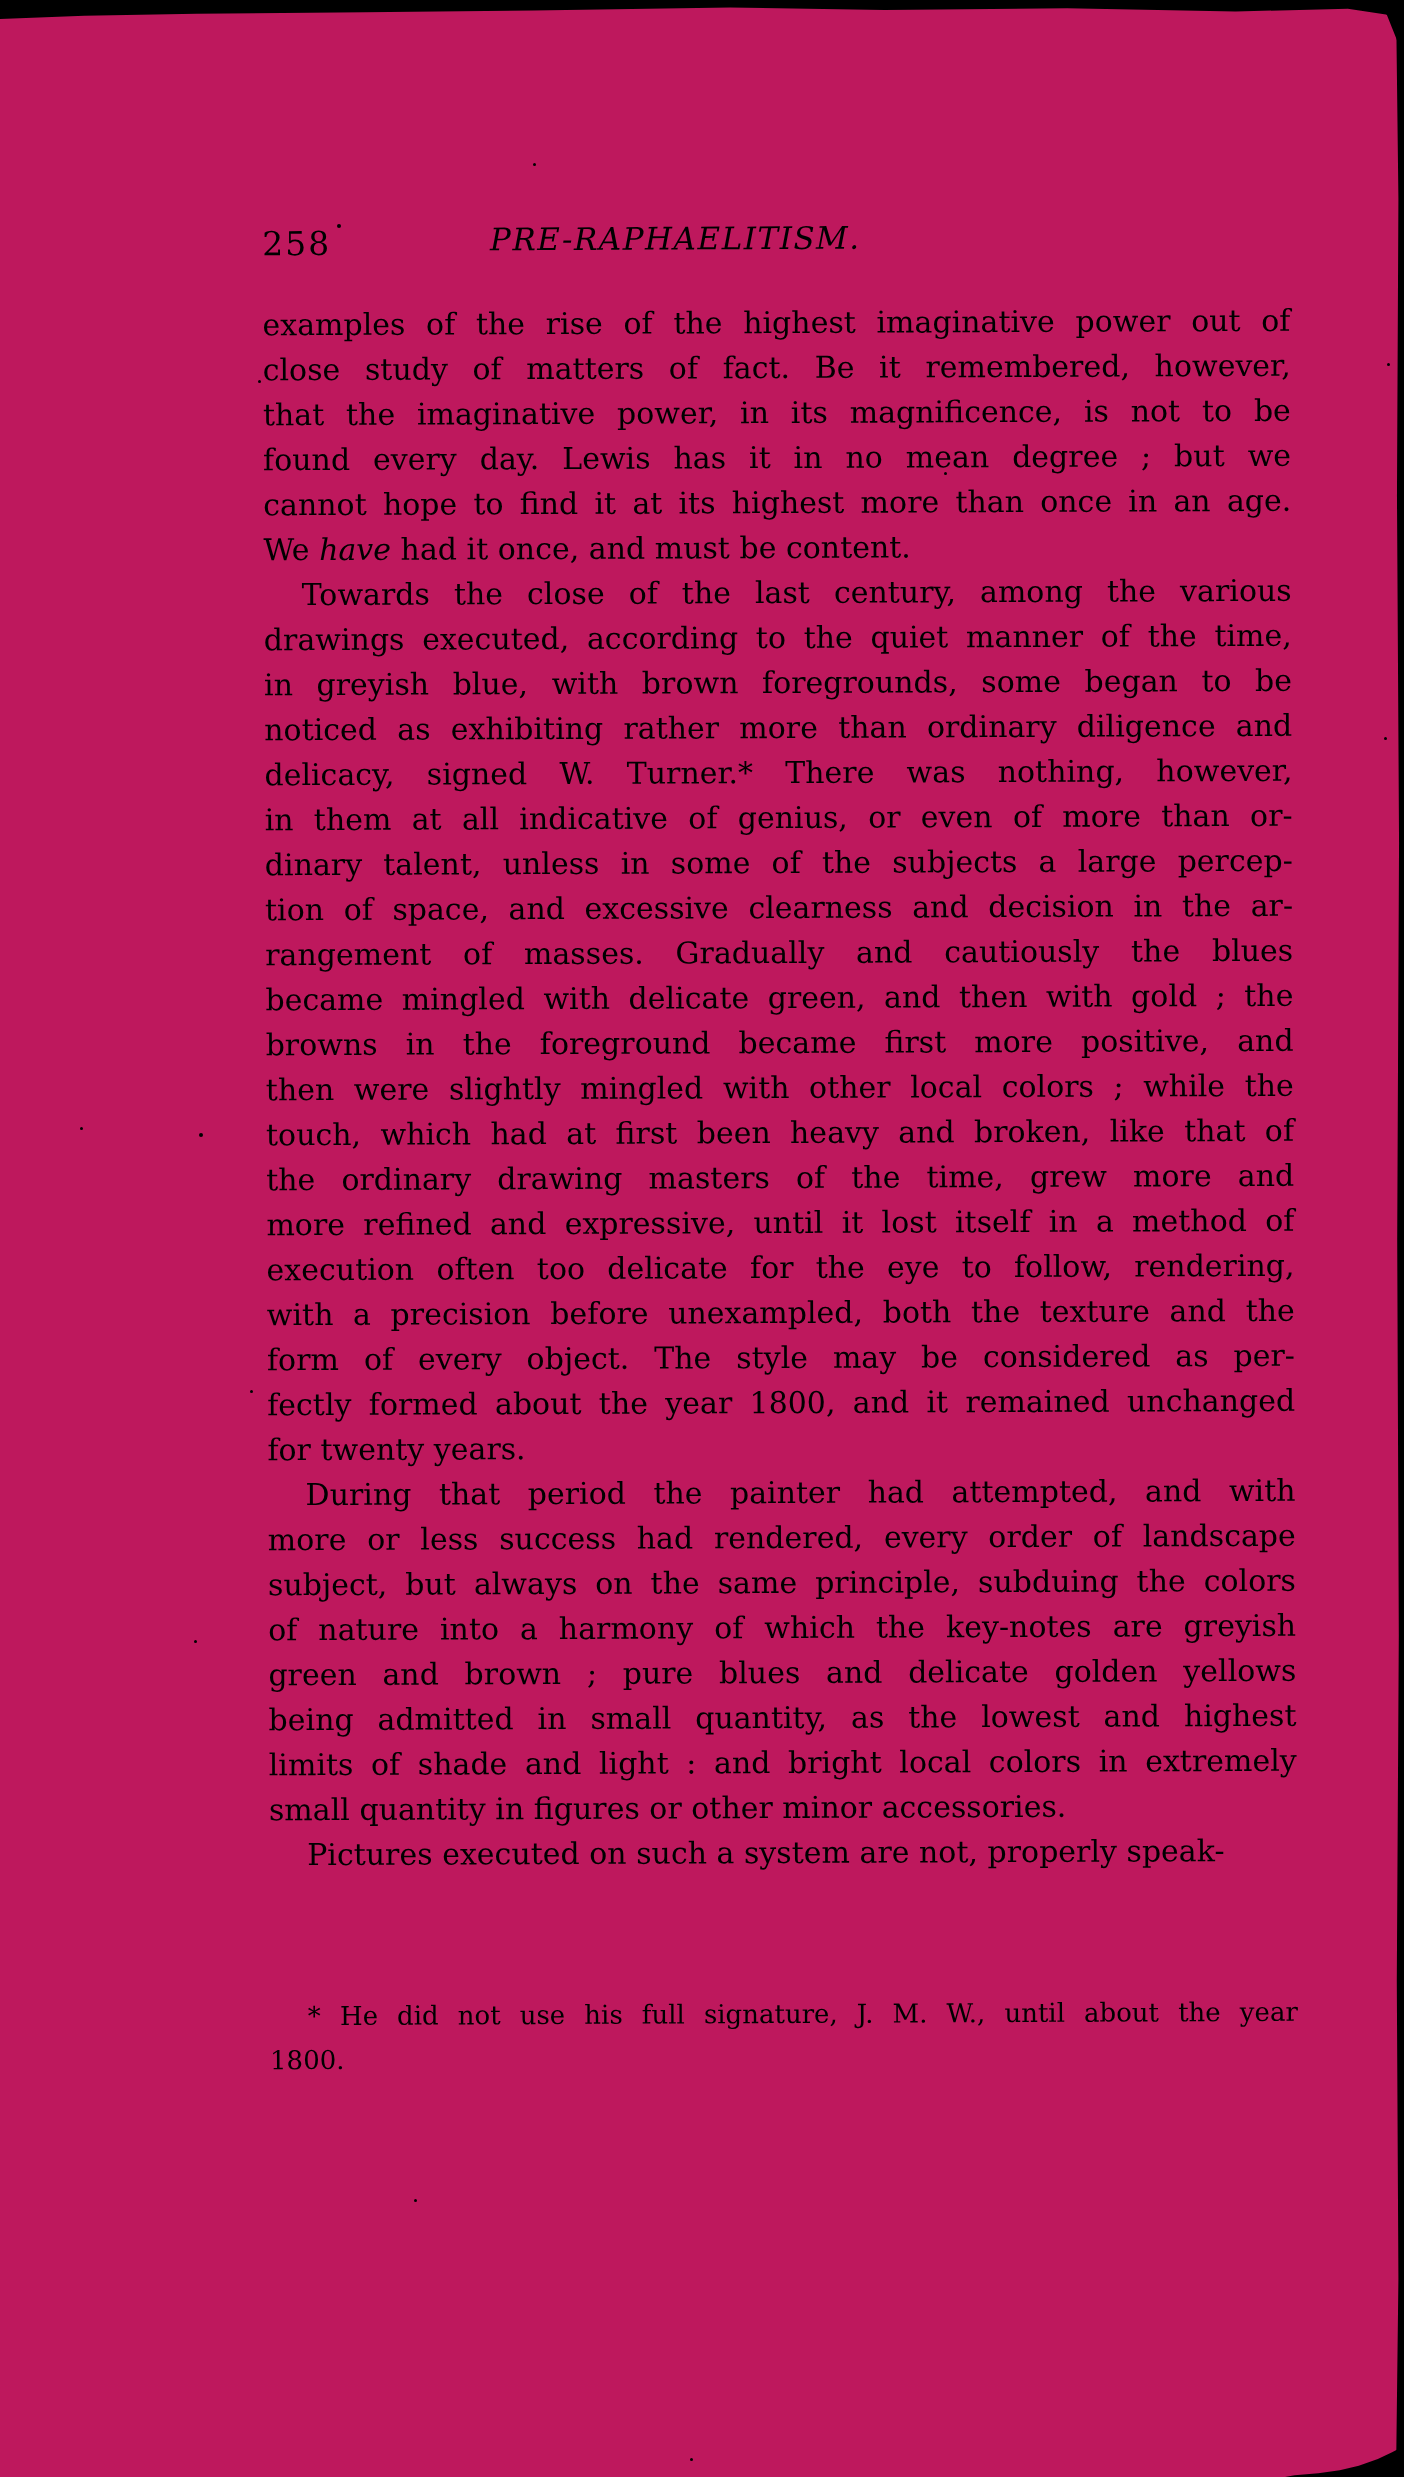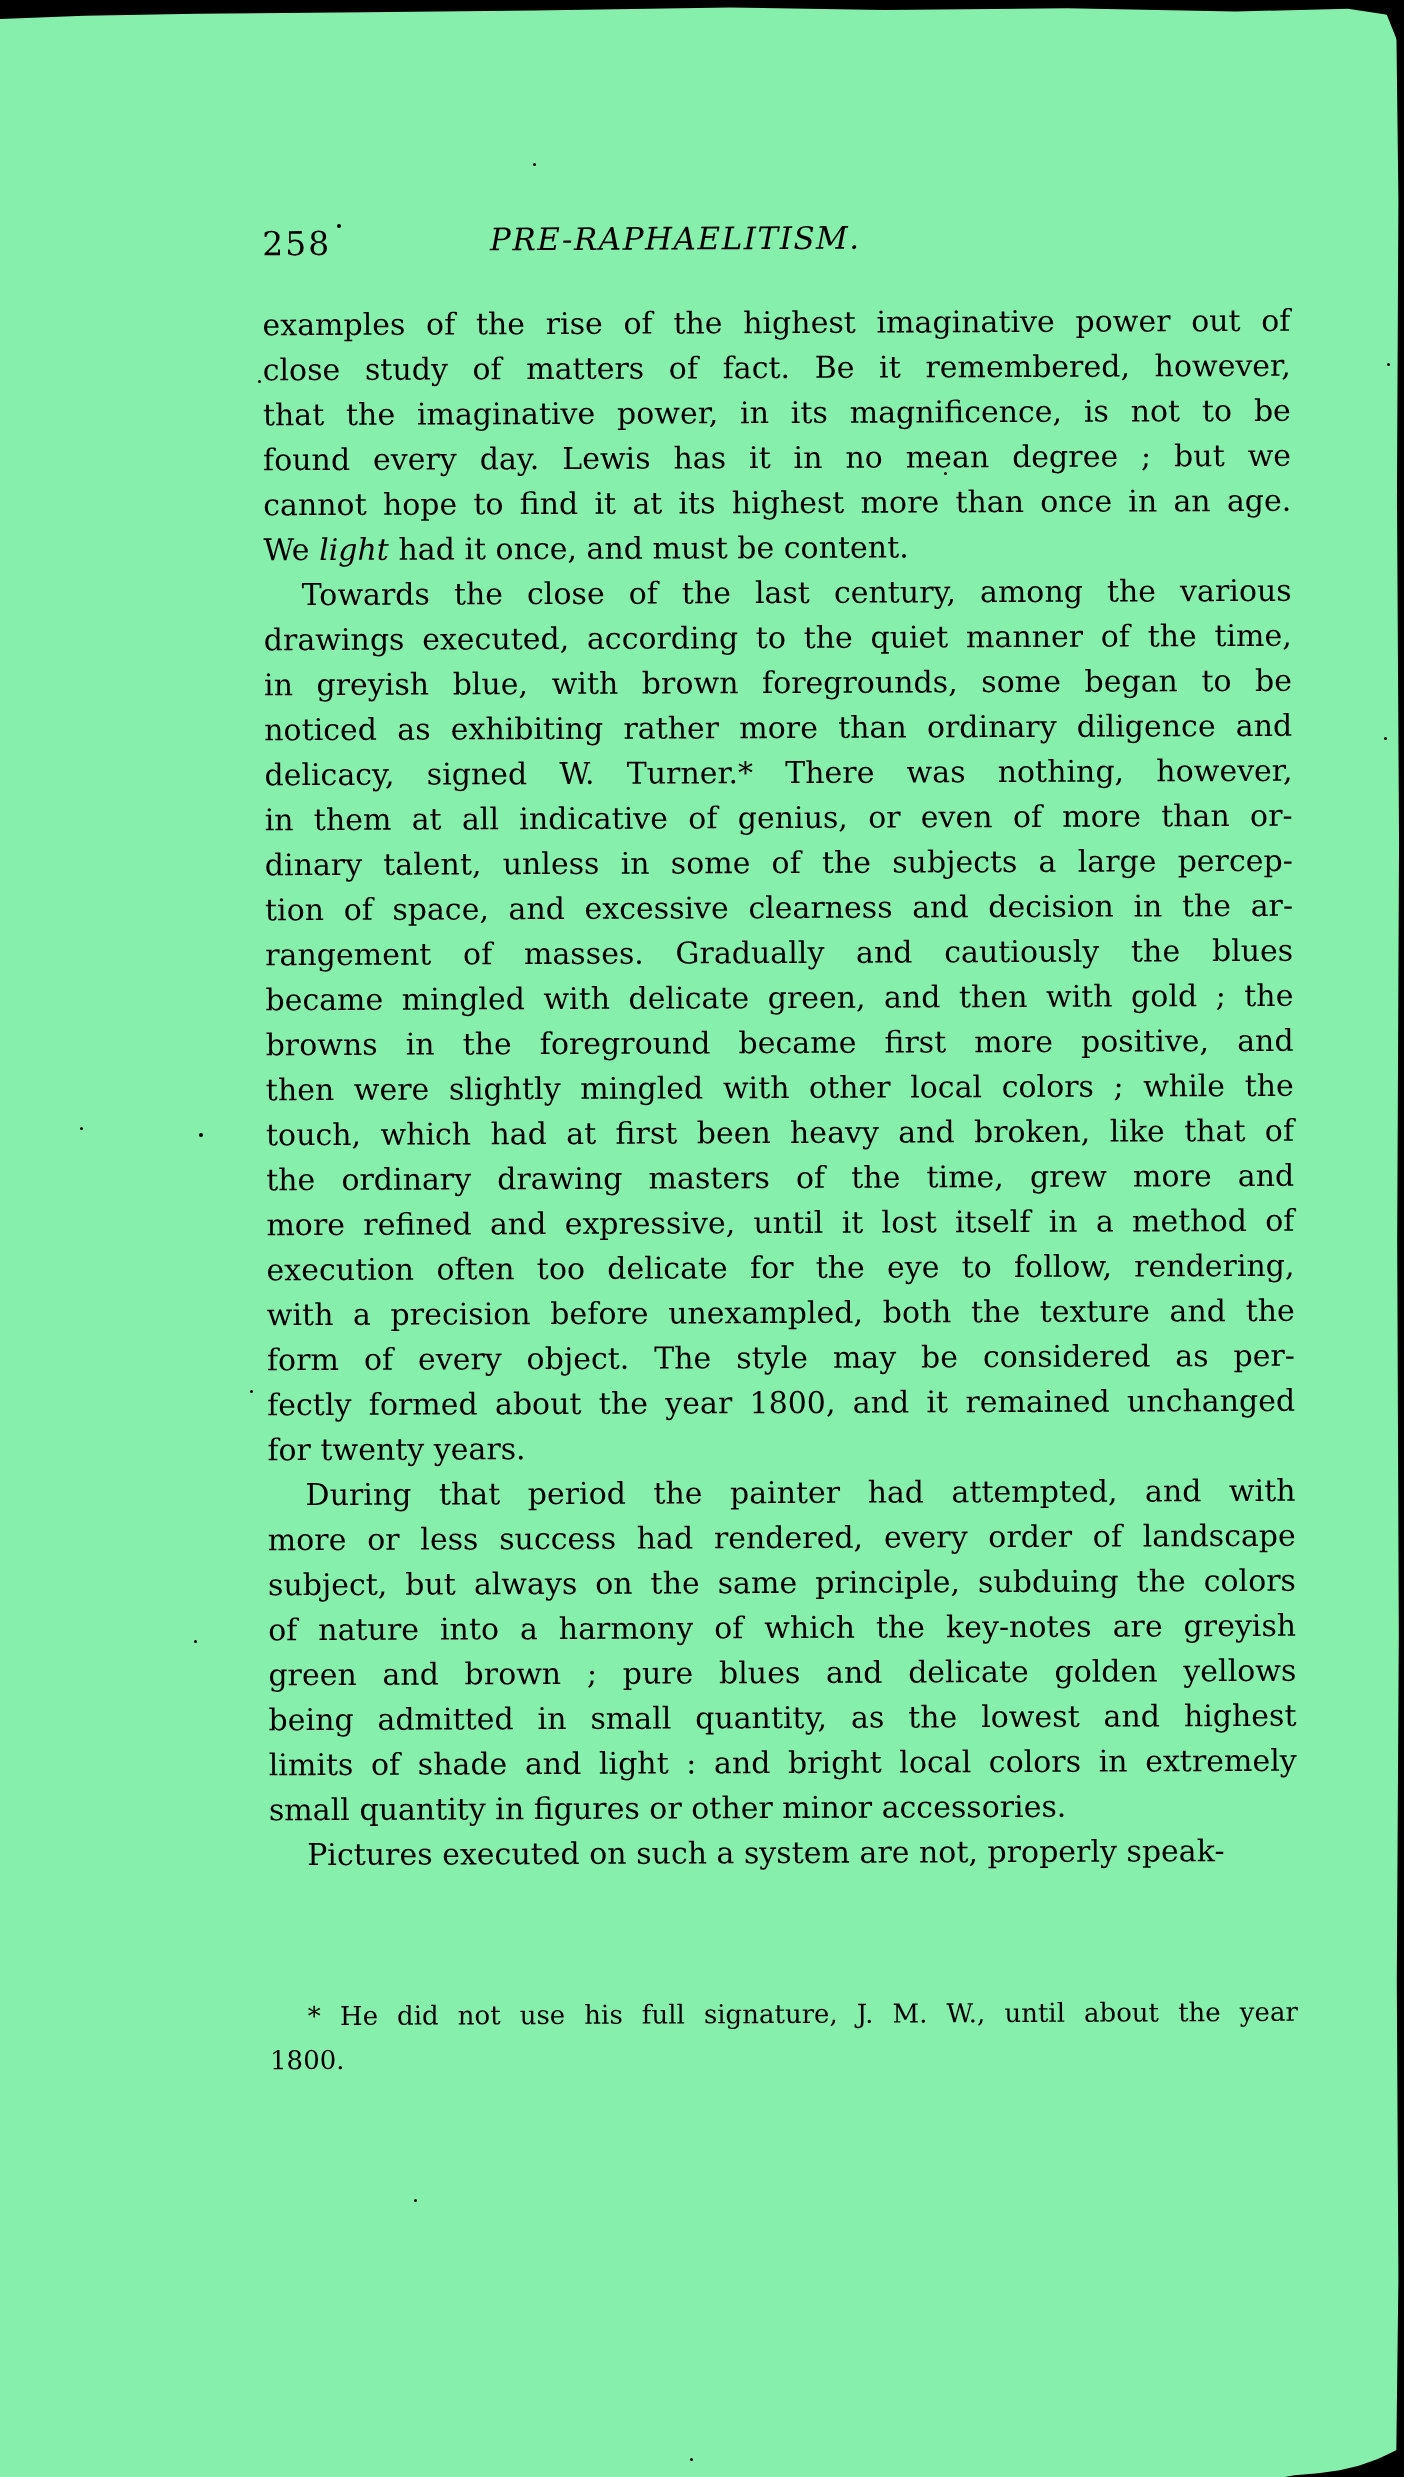--- a/index.html
+++ b/index.html
@@ -1,20 +1,20 @@
 <!DOCTYPE html>
 <html><head>
 <meta charset="utf-8">
 <style>
   html, body { margin: 0; padding: 0; background: #ffffff; }
   .page {
     position: relative;
     width: 1404px;
     height: 2477px;
-    background: #86efac;
+    background: #be185d;
     overflow: hidden;
     font-family: "DejaVu Serif", "Liberation Serif", serif;
     color: #000000;
   }
 
   
   .top-band {
     position: absolute; left: 0; top: 0; width: 1404px; height: 22px;
     background: #000;
     clip-path: polygon(0 0, 100% 0, 100% 78%, 96% 40%, 88% 52%, 76% 38%, 63% 46%, 52% 34%, 38% 48%, 26% 56%, 14% 62%, 6% 72%, 0 86%);
@@ -93,21 +93,21 @@
       <span class="pagenum">258</span>
       <span class="running-head">PRE-RAPHAELITISM.</span>
     </div>
     <div class="body-text">
         <div>
           <div class="line">examples of the rise of the highest imaginative power out of</div>
           <div class="line">close study of matters of fact.  Be it remembered, however,</div>
           <div class="line">that the imaginative power, in its magnificence, is not to be</div>
           <div class="line">found every day.  Lewis has it in no mean degree ; but we</div>
           <div class="line">cannot hope to find it at its highest more than once in an age.</div>
-          <div class="line last">We <i>light</i> had it once, and must be content.</div>
+          <div class="line last">We <i>have</i> had it once, and must be content.</div>
         </div>
         <div>
           <div class="line indent">Towards the close of the last century, among the various</div>
           <div class="line">drawings executed, according to the quiet manner of the time,</div>
           <div class="line">in greyish blue, with brown foregrounds, some began to be</div>
           <div class="line">noticed as exhibiting rather more than ordinary diligence and</div>
           <div class="line">delicacy, signed W. Turner.*  There was nothing, however,</div>
           <div class="line">in them at all indicative of genius, or even of more than or-</div>
           <div class="line">dinary talent, unless in some of the subjects a large percep-</div>
           <div class="line">tion of space, and excessive clearness and decision in the ar-</div>

